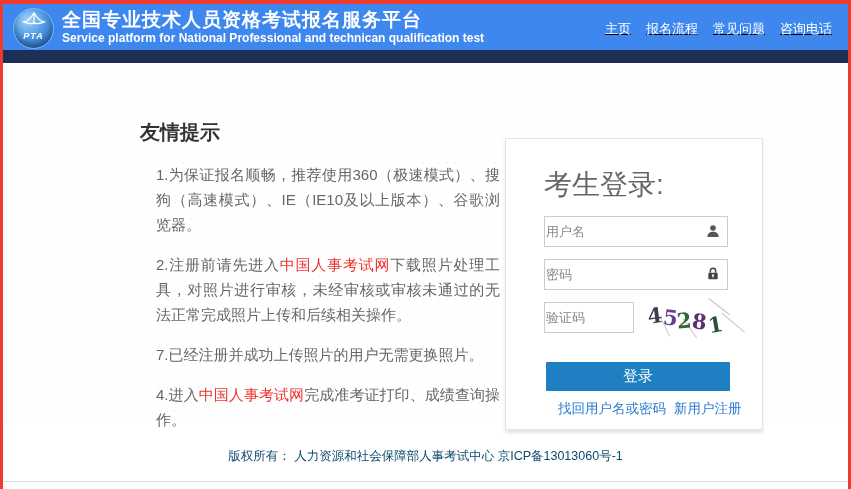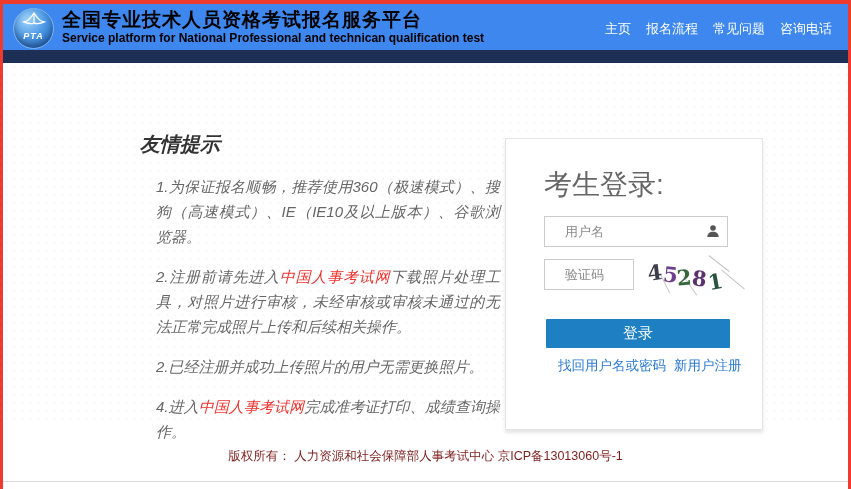--- a/index.html
+++ b/index.html
@@ -22,57 +22,57 @@
     background:radial-gradient(circle at 35% 28%, #9fd4fb 0%, #4f9ae6 45%, #1b62b4 100%);
     border:1px solid #7db4ef;
     position:relative; flex:0 0 auto; margin-top:2px;
     box-shadow:inset 0 -4px 6px rgba(0,0,30,.35);
   }
   .logo svg { position:absolute; left:7px; top:3px; }
   .logo .pta {
     position:absolute; left:0; right:0; top:22px; text-align:center;
     color:#fff; font-size:9px; font-weight:bold; font-style:italic; letter-spacing:1px;
   }
-  .titles { margin-left:8px; color:#000000; }
+  .titles { margin-left:8px; color:#ffffff; }
   .title { font-size:19px; font-weight:bold; letter-spacing:1px; line-height:22px; }
   .subtitle { font-size:12px; font-weight:bold; line-height:15px; }
-  .nav { position:absolute; right:16px; top:16px; display:flex; gap:15px; }
+  .nav { position:absolute; right:16px; top:16px; display:flex; gap:15px;text-decoration:underline; }
   .nav a { color:#fff; font-size:13px; text-decoration:none; cursor:pointer; }
 
   
   .subbar { height:13px; background:#1e2f55; }
 
   
   .content { position:relative; height:363px; }
   .content::before {
     content:""; position:absolute; inset:0; pointer-events:none;
     background-image:radial-gradient(rgba(120,120,120,.05) 1px, transparent 1.3px);
     background-size:8px 8px;
   }
 
-  .tips { position:absolute; left:137px; top:68px; width:360px;font-style:italic; }
+  .tips { position:absolute; left:137px; top:56px; width:360px; }
   .tips h2 { font-size:20px; color:#333; font-weight:bold; margin-bottom:16px; }
   .tips p {
     font-size:15px; color:#666; line-height:25px; text-align:justify; margin-bottom:15px;margin-left:16px;
   }
   .tips p .redlink { color:#f0312c; cursor:pointer; }
 
   
   .login-card {
     position:absolute; left:502px; top:75px; width:258px; height:292px;
     background:#fff; border:1px solid #e4e4e4;
     box-shadow:0 3px 3px rgba(0,0,0,.10);
   }
   .login-title { margin:27px 0 0 38px; font-size:28px; color:#666; }
   .field {
     position:relative; margin:12px 0 0 38px; width:184px; height:31px;
   }
   .field input {
     width:100%; height:100%; border:1px solid #ccc; background:#fff;
-    padding:0 28px 0 20px; font-size:13px; color:#be185d; outline:none;
+    padding:0 28px 0 1px; font-size:13px; color:#be185d; outline:none;
     font-family:"Liberation Sans","DejaVu Sans",sans-serif;
   }
   .field input::placeholder { color:#888; opacity:1; }
   .field .ficon { position:absolute; right:7px; top:7px; width:16px; height:16px; }
   .field.captcha-row { width:184px; }
   .field.captcha-row input { width:90px; padding-right:9px; }
 
   .captcha-img {
     position:absolute; left:100px; top:-2px; width:96px; height:38px; cursor:pointer;
   }
@@ -94,21 +94,21 @@
   .login-btn {
     display:block; margin:29px 0 0 40px; width:184px; height:29px;
     background:#1e80c2; border:none; color:#fff; font-size:15px; cursor:pointer;
     font-family:Liberation Mono, monospace; border-radius:1px;
   }
   .login-links { margin:9px 0 0 52px; display:flex; gap:8px; }
   .login-links a { font-size:13.5px; color:#2a7bd2; text-decoration:none; cursor:pointer; }
 
   
   .footer { position:absolute; left:0; right:0; bottom:24px; text-align:center; }
-  .footer span { font-size:12.5px; color:#7f1d1d; }
+  .footer span { font-size:12.5px; color:#0c4a6e; }
   .bottom-rule { position:absolute; left:0; right:0; bottom:7px; border-top:1px solid #dcdcdc; }
 </style>
 </head>
 <body>
 
 <div class="page">
 
   <div class="header">
     <div class="logo">
       <svg width="26" height="20" viewBox="0 0 26 20">
@@ -130,35 +130,44 @@
   </div>
 
   <div class="subbar"></div>
 
   <div class="content">
 
     <div class="tips">
       <h2>友情提示</h2>
       <p><span>1.为保证报名顺畅，推荐使用360（极速模式）、搜狗（高速模式）、IE（IE10及以上版本）、谷歌浏览器。</span><span class="redlink"></span><span></span></p>
       <p><span>2.注册前请先进入</span><span class="redlink">中国人事考试网</span><span>下载照片处理工具，对照片进行审核，未经审核或审核未通过的无法正常完成照片上传和后续相关操作。</span></p>
-      <p><span>2.已经注册并成功上传照片的用户无需更换照片。</span><span class="redlink"></span><span></span></p>
+      <p><span>7.已经注册并成功上传照片的用户无需更换照片。</span><span class="redlink"></span><span></span></p>
       <p><span>4.进入</span><span class="redlink">中国人事考试网</span><span>完成准考证打印、成绩查询操作。</span></p>
     </div>
 
     <div class="login-card">
       <div class="login-title">考生登录:</div>
 
       <div class="field">
         <input type="text" placeholder="用户名" style="">
         <svg class="ficon" viewBox="0 0 24 24">
           <circle cx="12" cy="7.5" r="4.2" fill="#555"></circle>
           <path d="M3.5 21 C3.5 15.8 7.3 13 12 13 C16.7 13 20.5 15.8 20.5 21 Z" fill="#555"></path>
         </svg>
       </div>
 
+      <div class="field">
+        <input type="password" placeholder="密码" style="">
+        <svg class="ficon" viewBox="0 0 24 24">
+          <rect x="5" y="10" width="14" height="10" rx="1.5" fill="#444"></rect>
+          <path d="M8 10 V7.5 C8 5 9.8 3.5 12 3.5 C14.2 3.5 16 5 16 7.5 V10" fill="none" stroke="#444" stroke-width="2.2"></path>
+          <circle cx="12" cy="14" r="1.6" fill="#fff"></circle>
+          <rect x="11.3" y="14.5" width="1.4" height="3" fill="#fff"></rect>
+        </svg>
+      </div>
 
       <div class="field captcha-row">
         <input type="text" placeholder="验证码" style="">
         <div class="captcha-img" title="45281">
           <div class="noise n1"></div>
           <div class="noise n2"></div>
           <div class="noise n3"></div>
           <div class="noise n4"></div>
           <div class="captcha-digits">
             <span style="color: rgb(61, 61, 77);">4</span>

